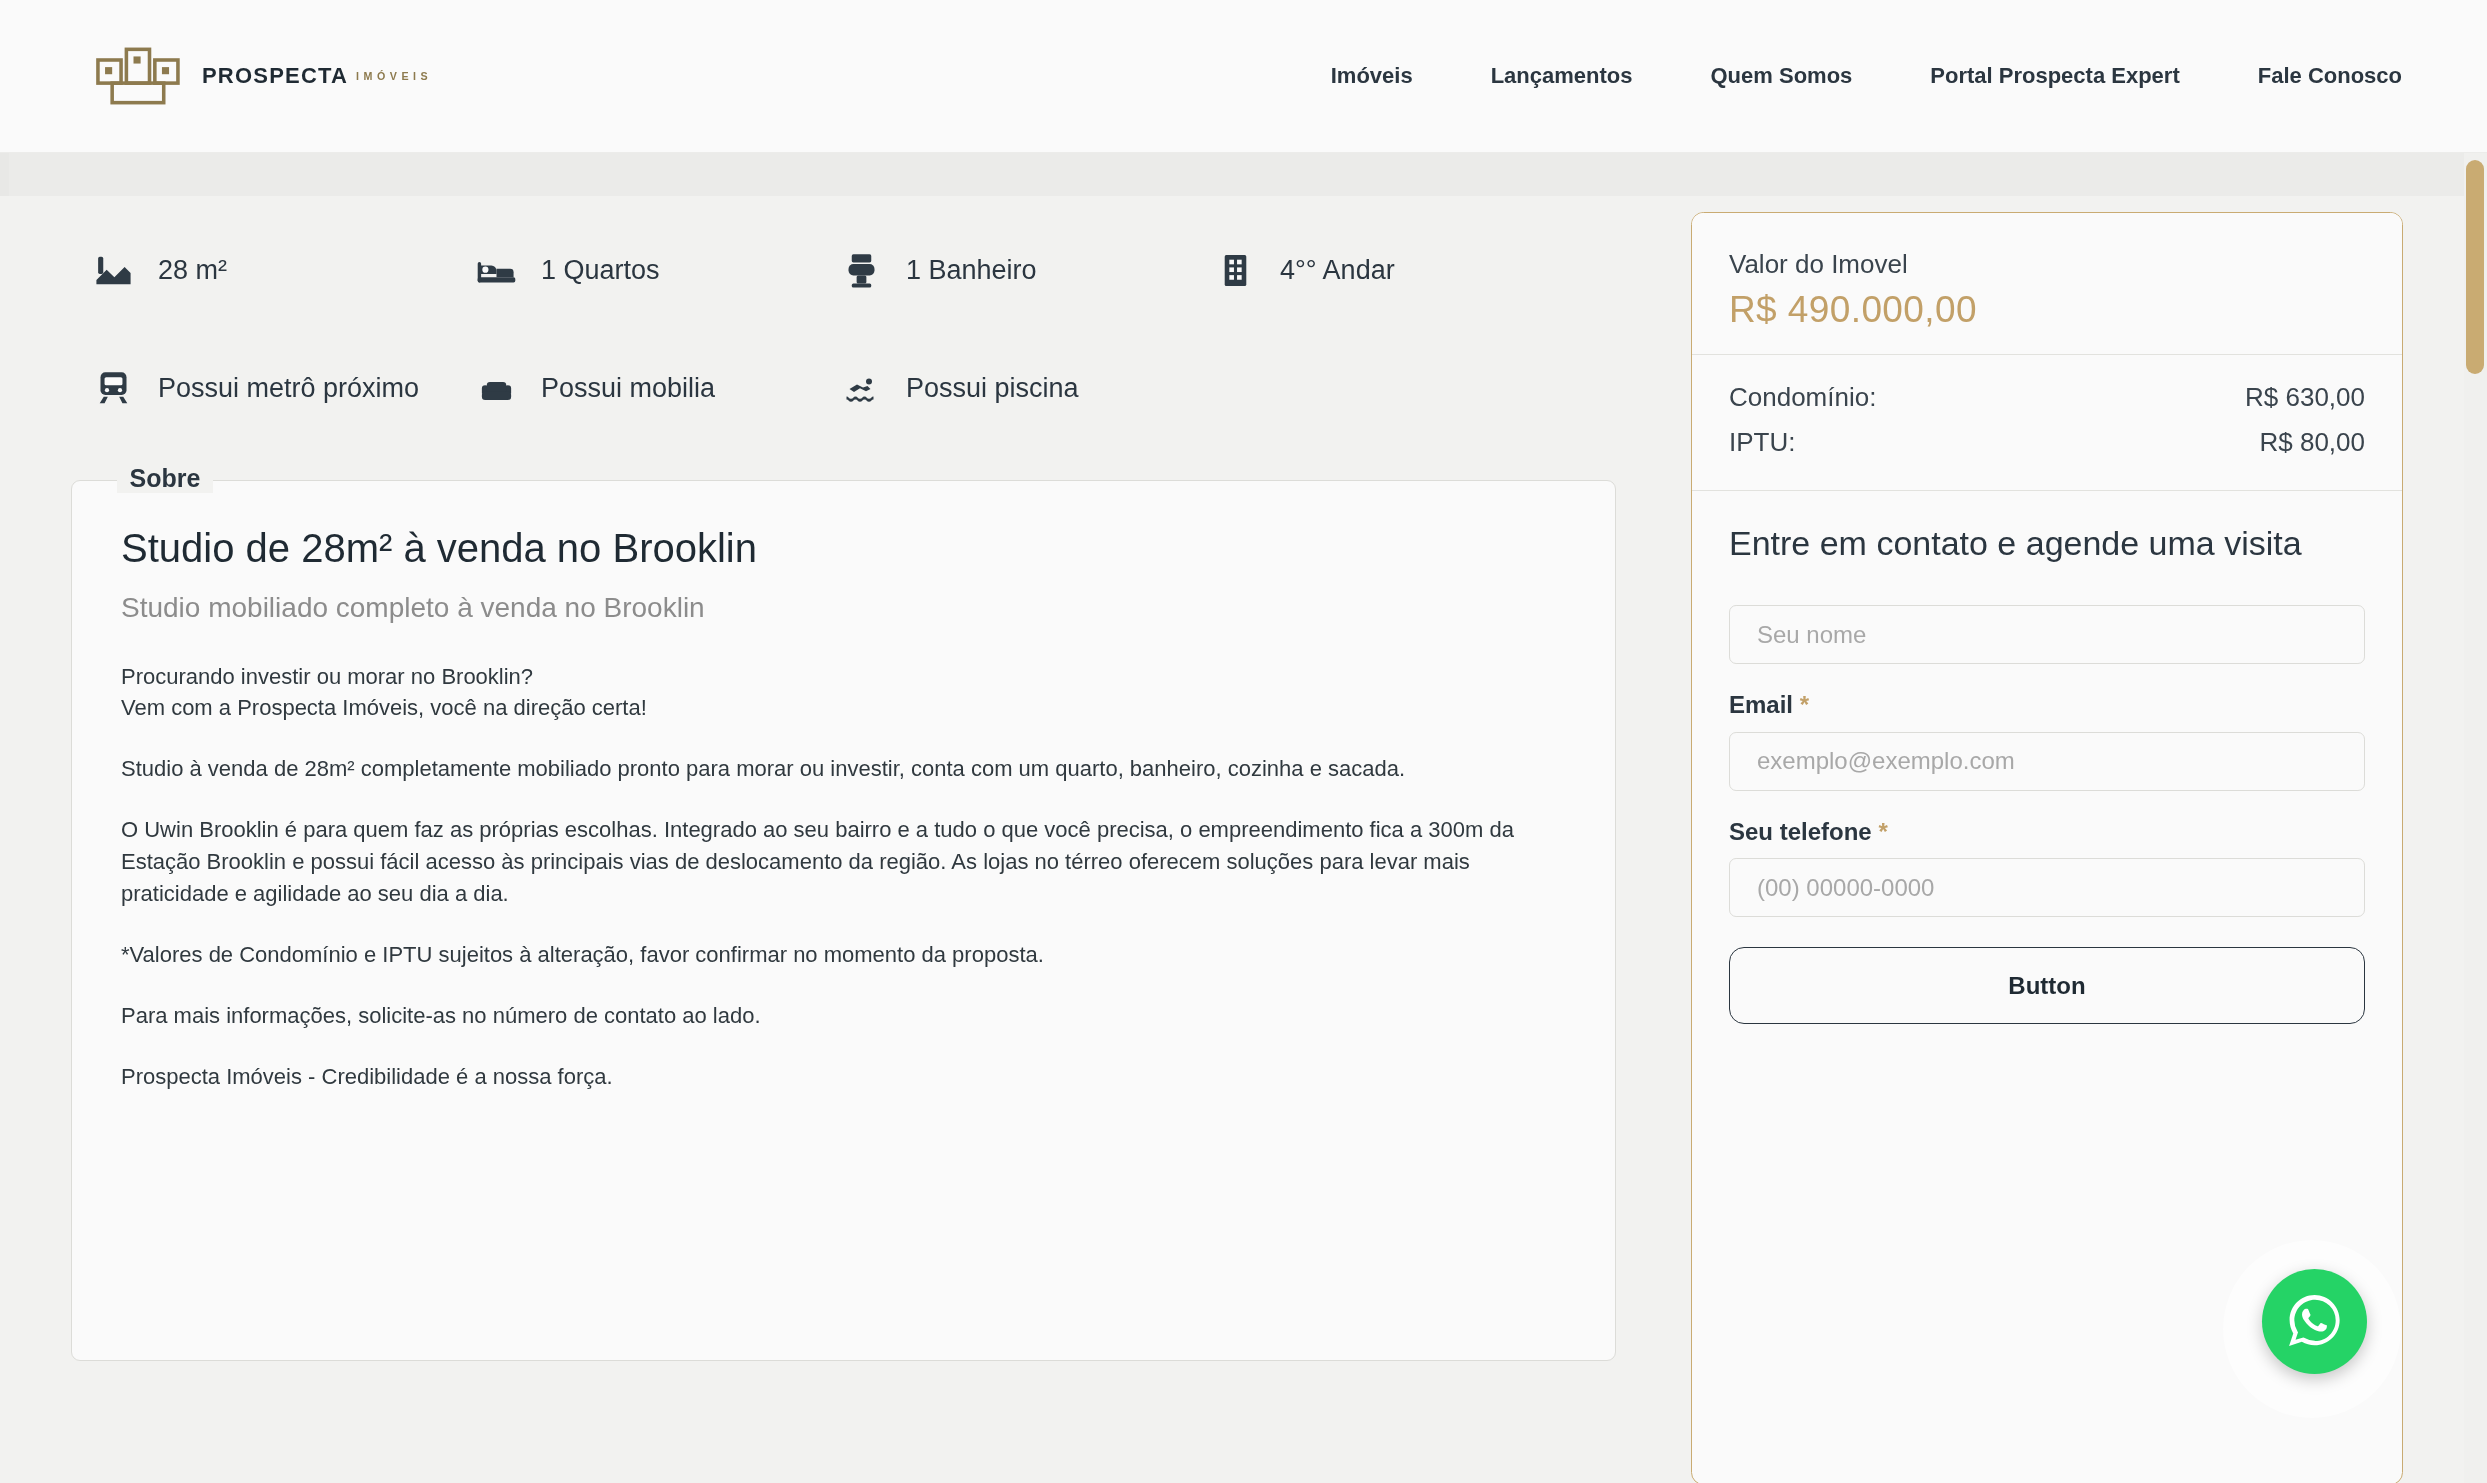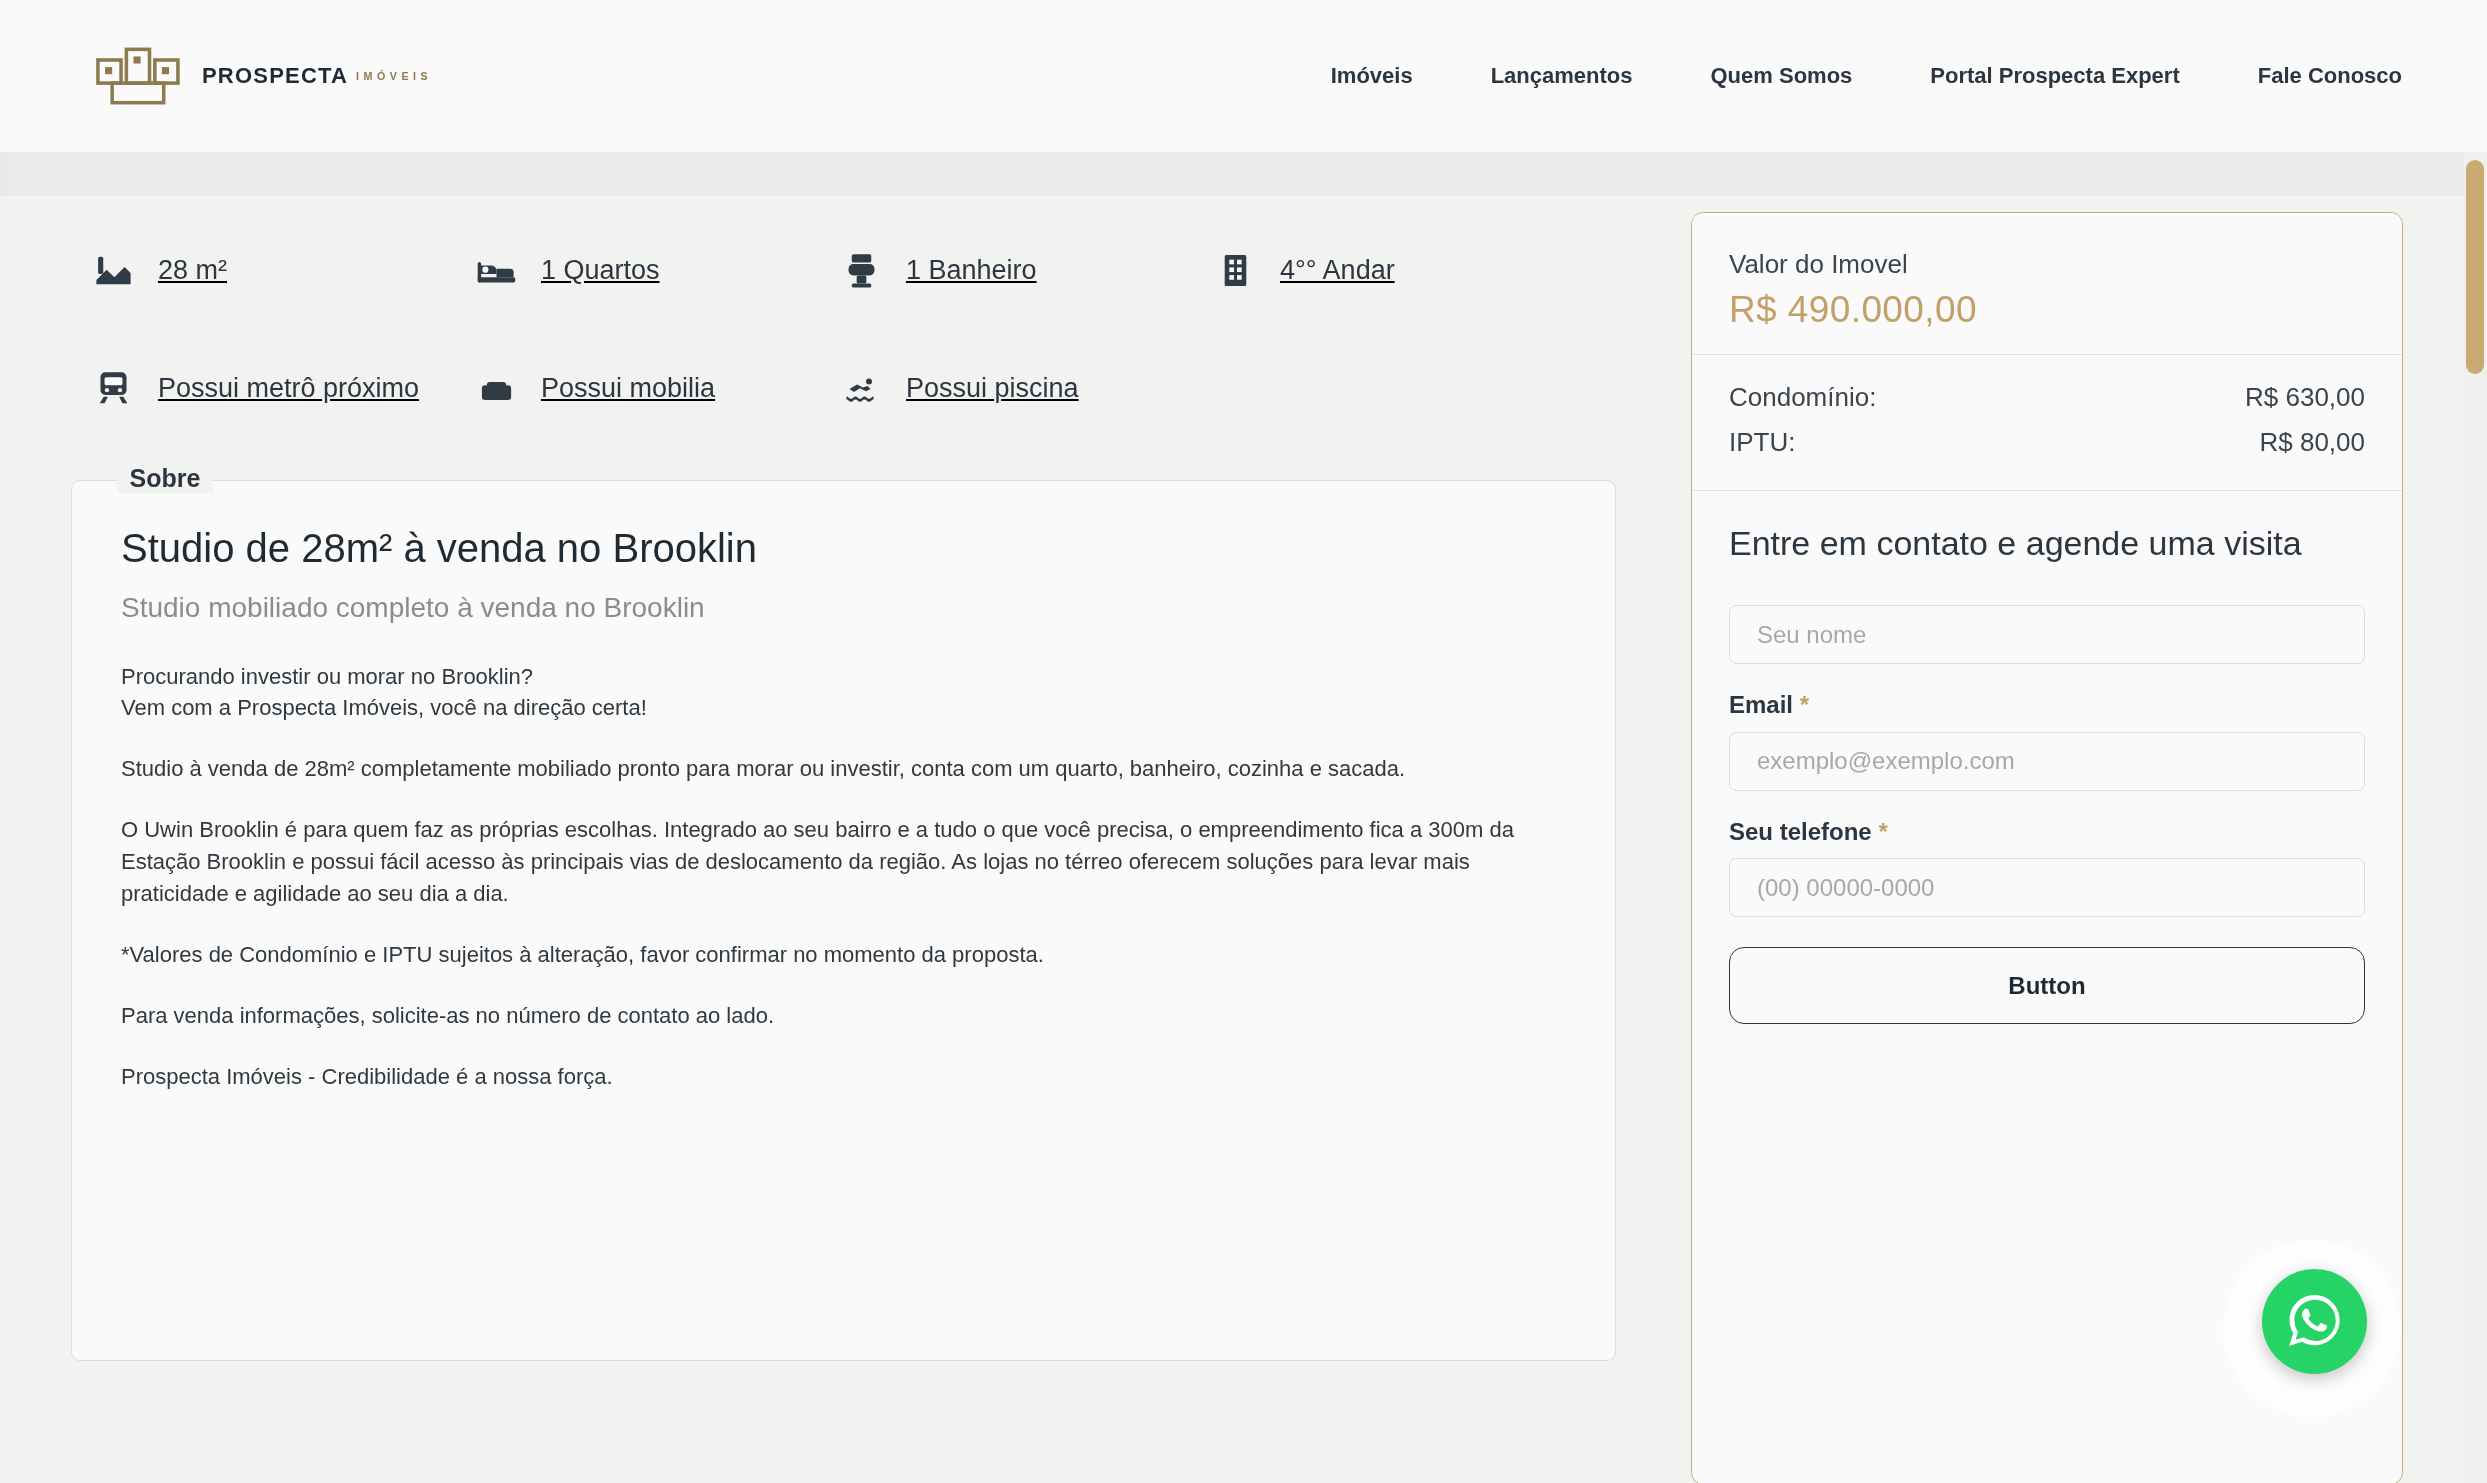--- a/index.html
+++ b/index.html
@@ -67,21 +67,21 @@
     background: #f2f2f0;
     padding: 0 71px 0 71px;
   }
 
   .features {
     display: grid;
     grid-template-columns: 383px 365px 374px 383px;
     row-gap: 73px;
     padding: 52px 0 0 19.6px;
   }
-  .feature { display: flex; align-items: center; gap: 21.4px; text-decoration: underline; }
+  .feature { display: flex; align-items: center; gap: 21.4px; }
   .feature-icon { width: 46px; height: 45px; display: flex; align-items: center; justify-content: center; color: #2f3b45; }
   .feature-label { font-size: 27px; color: #2b3640; }
 
   
   .sobre-wrap { position: relative; margin-top: 69px; }
   .sobre-legend {
     position: absolute;
     top: -16px;
     left: 46px;
     background: #f2f2f0;
@@ -351,21 +351,21 @@
       <div class="sobre-legend">Sobre</div>
       <div class="sobre-card">
         <div class="sobre-title">Studio de 28m² à venda no Brooklin</div>
         <div class="sobre-subtitle">Studio mobiliado completo à venda no Brooklin</div>
         <div class="sobre-body">
           <p class="sobre-p" style="white-space: pre-line;">Procurando investir ou morar no Brooklin?
 Vem com a Prospecta Imóveis, você na direção certa!</p>
           <p class="sobre-p">Studio à venda de 28m² completamente mobiliado pronto para morar ou investir, conta com um quarto, banheiro, cozinha e sacada.</p>
           <p class="sobre-p">O Uwin Brooklin é para quem faz as próprias escolhas. Integrado ao seu bairro e a tudo o que você precisa, o empreendimento fica a 300m da Estação Brooklin e possui fácil acesso às principais vias de deslocamento da região. As lojas no térreo oferecem soluções para levar mais praticidade e agilidade ao seu dia a dia.</p>
           <p class="sobre-p">*Valores de Condomínio e IPTU sujeitos à alteração, favor confirmar no momento da proposta.</p>
-          <p class="sobre-p">Para venda informações, solicite-as no número de contato ao lado.</p>
+          <p class="sobre-p">Para mais informações, solicite-as no número de contato ao lado.</p>
           <p class="sobre-p">Prospecta Imóveis - Credibilidade é a nossa força.</p>
         </div>
       </div>
     </div>
   </div>
 
   <aside class="side-card">
     <div class="price-block">
       <div class="price-label">Valor do Imovel</div>
       <div class="price-value">R$ 490.000,00</div>

